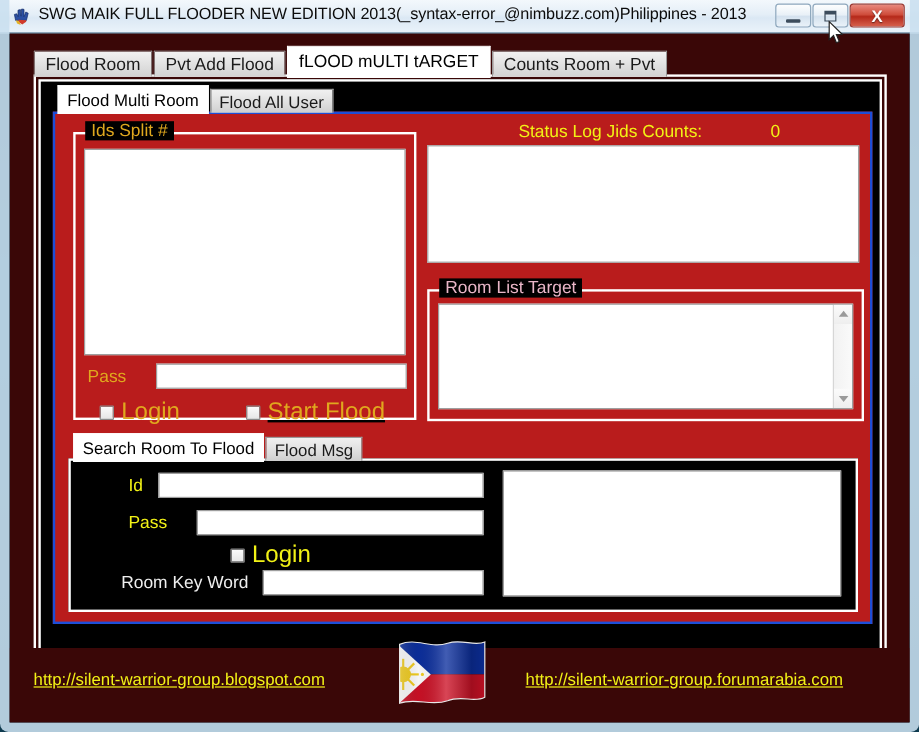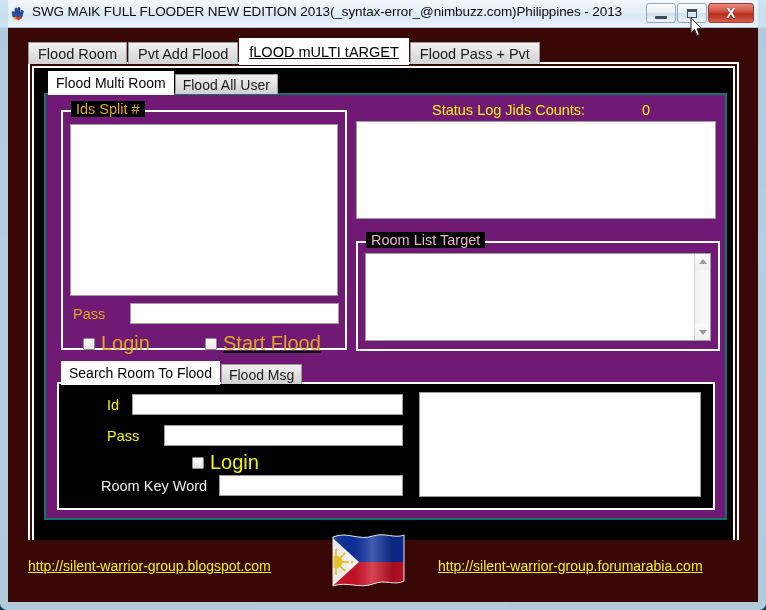--- a/index.html
+++ b/index.html
@@ -92,21 +92,21 @@
     background:linear-gradient(180deg,#f2f2f2 0%, #e0e0e0 55%, #d2d2d2 100%);
     border:1px solid #9a9a9a; border-bottom:none;
     margin-right:1px; box-sizing:border-box;
     border-radius:1px 1px 0 0;
   }
   .tab.active{
     background:#ffffff; color:#000;
     height:27px; line-height:26px;
     border:1px solid #ffffff; border-bottom:none;
     margin-bottom:-1px;
-    position:relative; z-index:8;text-decoration:underline;
+    position:relative; z-index:8;
   }
 
   
   #tabpage{
     position:absolute; left:20px; top:34px; width:711px; height:488px;
     border:2px solid #ffffff; box-sizing:border-box;
     background:#3a0707;
   }
   #tabpage-inner{
     position:absolute; left:2px; top:2px; right:2px; bottom:2px;
@@ -126,21 +126,21 @@
     border:1px solid #9a9a9a; border-bottom:none;
     margin-right:1px; box-sizing:border-box;
   }
   .itab.active{
     background:#ffffff; color:#000; height:24px; line-height:23px;
     border:1px solid #ffffff; border-bottom:none; margin-bottom:-1px;
     position:relative; z-index:7;
   }
   #innerpage{
     position:absolute; left:10px; top:25px; width:683px; height:427px;
-    border:2px solid #0f766e; box-sizing:border-box; background:#701a75;
+    border:2px solid #1d4ed8; box-sizing:border-box; background:#b91c1c;
   }
 
   
   .groupbox{
     position:absolute; box-sizing:border-box;
     border:2px solid #ffffff;
   }
   .gb-title{
     position:absolute; top:-11px; left:8px; padding:0 5px;
     background:#000000; font-size:14.5px; white-space:nowrap;
@@ -244,21 +244,21 @@
       <path d="M1 1 L1 16 L4.6 12.6 L7 18.6 L9.4 17.6 L7 11.8 L11.8 11.6 Z" fill="#ffffff" stroke="#222" stroke-width="1"></path>
     </svg>
   </span>
 
   <div id="client">
 
     <div id="tabstrip">
       <div class="tab">Flood Room</div>
       <div class="tab">Pvt Add Flood</div>
       <div class="tab active">fLOOD mULTI tARGET</div>
-      <div class="tab">Flood Pass + Pvt</div>
+      <div class="tab">Counts Room + Pvt</div>
     </div>
 
     <div id="tabpage">
       <div id="tabpage-inner">
 
         <div id="innertabs">
           <div class="itab active">Flood Multi Room</div>
           <div class="itab">Flood All User</div>
         </div>
 

